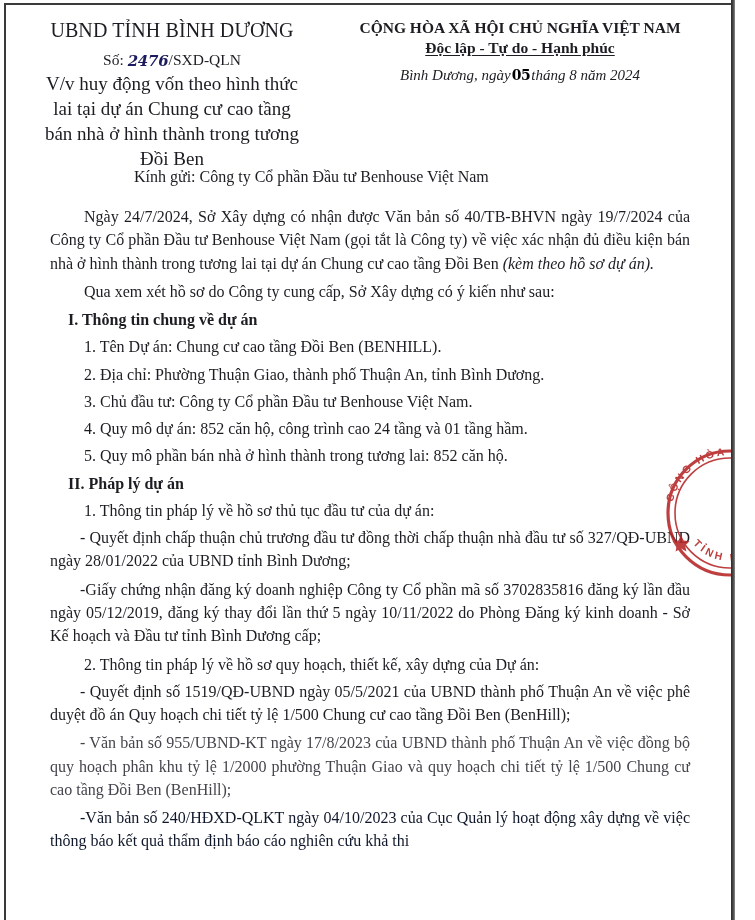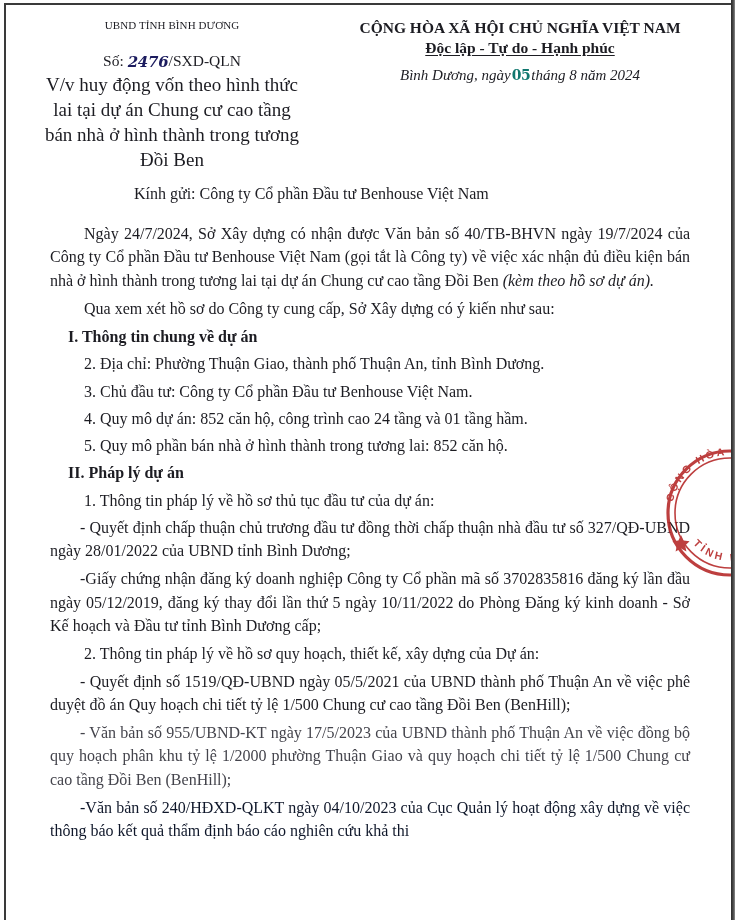--- a/index.html
+++ b/index.html
@@ -66,21 +66,21 @@
     width: 300px;
     margin-left: 16px;
     text-align: center;
   }
   .hdr-right {
     flex: 1;
     text-align: center;
     padding-right: 16px;
   }
   .org-line {
-    font-size: 11px;
+    font-size: 20px;
     letter-spacing: .1px;
     line-height: 1.18;
     white-space: nowrap;
   }
   .org-line-2 {
     font-size: 15.5px;
     font-weight: bold;
     line-height: 1.25;
   }
   .org-line-2 .ul {
@@ -115,40 +115,40 @@
     color: #1b1b5e;
     letter-spacing: -0.2px;
     position: relative;
     top: 1px;
   }
   .hand-date {
     font-family: "DejaVu Serif", serif;
     font-style: normal;
     font-weight: bold;
     font-size: 14px;
-    color: #0f766e;
+    color: #000000;
     letter-spacing: -0.5px;
     padding: 0 1px;
   }
   .doc-number {
     font-size: 15.5px;
-    margin-top: 20px;
+    margin-top: 8px;
     white-space: nowrap;
   }
   .subject {
     font-size: 19px;
     line-height: 1.32;
     margin-top: 2px;
   }
 
   
   .doc-body {
     position: absolute;
     left: 0;
-    top: 180px;
+    top: 163px;
     width: 728px;
     padding: 0 44px 0 44px;
     box-sizing: border-box;
   }
   .recipient {
     font-size: 16px;
     margin: 0 0 19px 0;
     padding-left: 84px;
     white-space: nowrap;
   }
@@ -239,36 +239,37 @@
     <div class="doc-body">
 
       <div class="recipient">Kính gửi: Công ty Cổ phần Đầu tư Benhouse Việt Nam</div>
 
       <p class="para"><span>Ngày 24/7/2024, Sở Xây dựng có nhận được Văn bản số 40/TB-BHVN ngày 19/7/2024 của Công ty Cổ phần Đầu tư Benhouse Việt Nam (gọi tắt là Công ty) về việc xác nhận đủ điều kiện bán nhà ở hình thành trong tương lai tại dự án Chung cư cao tầng Đồi Ben </span><span class="ital">(kèm theo hồ sơ dự án).</span></p>
 
       <p class="para nojust">Qua xem xét hồ sơ do Công ty cung cấp, Sở Xây dựng có ý kiến như sau:</p>
 
       <h3 class="section">I. Thông tin chung về dự án</h3>
 
+      <p class="item">1. Tên Dự án: Chung cư cao tầng Đồi Ben (BENHILL).</p>
       <p class="item">2. Địa chỉ: Phường Thuận Giao, thành phố Thuận An, tỉnh Bình Dương.</p>
       <p class="item">3. Chủ đầu tư: Công ty Cổ phần Đầu tư Benhouse Việt Nam.</p>
       <p class="item">4. Quy mô dự án: 852 căn hộ, công trình cao 24 tầng và 01 tầng hầm.</p>
       <p class="item">5. Quy mô phần bán nhà ở hình thành trong tương lai: 852 căn hộ.</p>
 
       <h3 class="section">II. Pháp lý dự án</h3>
 
       <p class="item">1. Thông tin pháp lý về hồ sơ thủ tục đầu tư của dự án:</p>
 
       <p class="para dash">- Quyết định chấp thuận chủ trương đầu tư đồng thời chấp thuận nhà đầu tư số 327/QĐ-UBND ngày 28/01/2022 của UBND tỉnh Bình Dương;</p>
       <p class="para dash">-Giấy chứng nhận đăng ký doanh nghiệp Công ty Cổ phần mã số 3702835816 đăng ký lần đầu ngày 05/12/2019, đăng ký thay đổi lần thứ 5 ngày 10/11/2022 do Phòng Đăng ký kinh doanh - Sở Kế hoạch và Đầu tư tỉnh Bình Dương cấp;</p>
 
       <p class="item">2. Thông tin pháp lý về hồ sơ quy hoạch, thiết kế, xây dựng của Dự án:</p>
 
       <p class="para dash">- Quyết định số 1519/QĐ-UBND ngày 05/5/2021 của UBND thành phố Thuận An về việc phê duyệt đồ án Quy hoạch chi tiết tỷ lệ 1/500 Chung cư cao tầng Đồi Ben (BenHill);</p>
-      <p class="para dash fade1">- Văn bản số 955/UBND-KT ngày 17/5/2023 của UBND thành phố Thuận An về việc đồng bộ quy hoạch phân khu tỷ lệ 1/2000 phường Thuận Giao và quy hoạch chi tiết tỷ lệ 1/500 Chung cư cao tầng Đồi Ben (BenHill);</p>
+      <p class="para dash fade1">- Văn bản số 955/UBND-KT ngày 17/8/2023 của UBND thành phố Thuận An về việc đồng bộ quy hoạch phân khu tỷ lệ 1/2000 phường Thuận Giao và quy hoạch chi tiết tỷ lệ 1/500 Chung cư cao tầng Đồi Ben (BenHill);</p>
       <p class="para dash fade2">-Văn bản số 240/HĐXD-QLKT ngày 04/10/2023 của Cục Quản lý hoạt động xây dựng về việc thông báo kết quả thẩm định báo cáo nghiên cứu khả thi</p>
 
     </div>
 
     <div class="seal">
       <svg width="152" height="152" viewBox="0 0 152 152" xmlns="http://www.w3.org/2000/svg">
         <defs>
           <path id="sealOuterArc" d="M 18,76 A 58,58 0 0 1 134,76"></path>
           <path id="sealBottomArc" d="M 28,76 A 48,48 0 0 0 124,76"></path>
         </defs>

